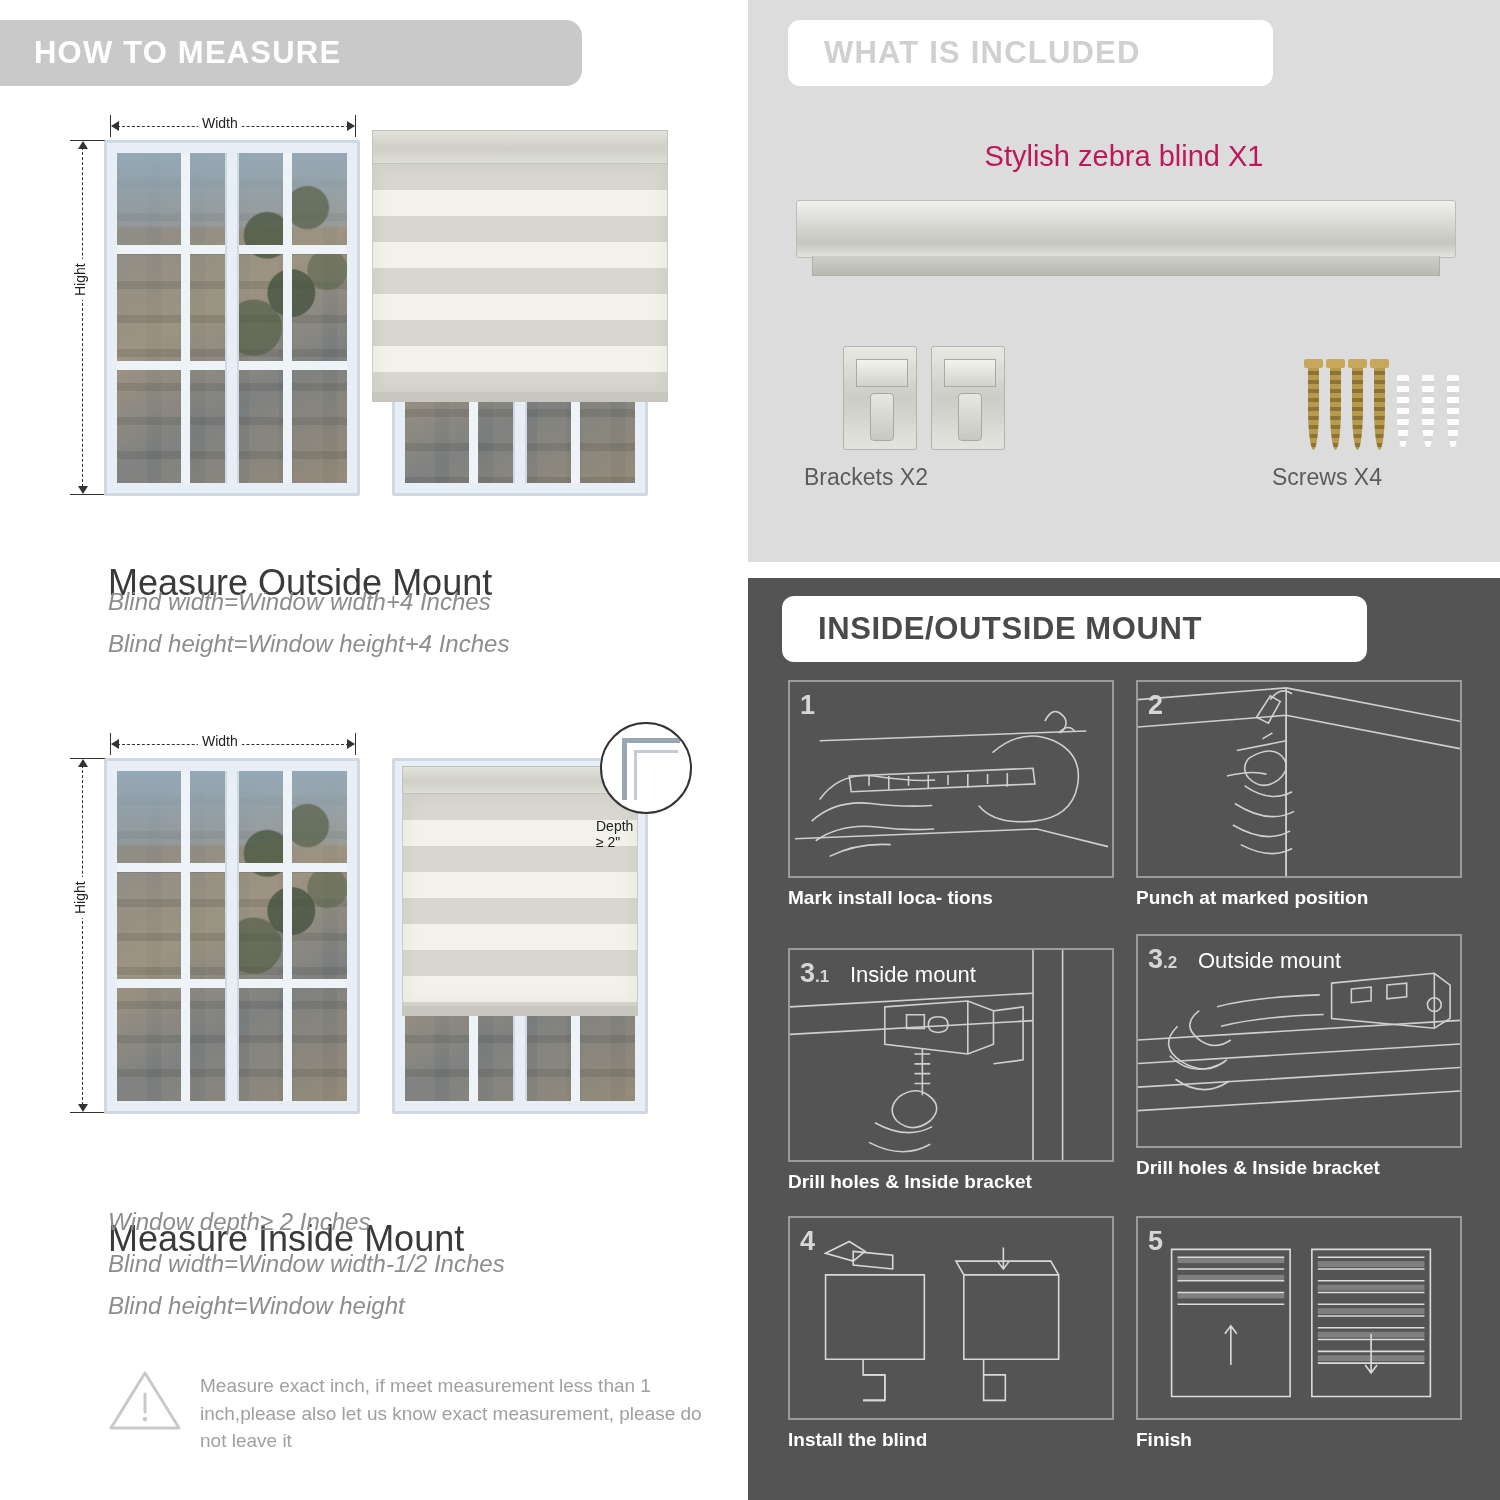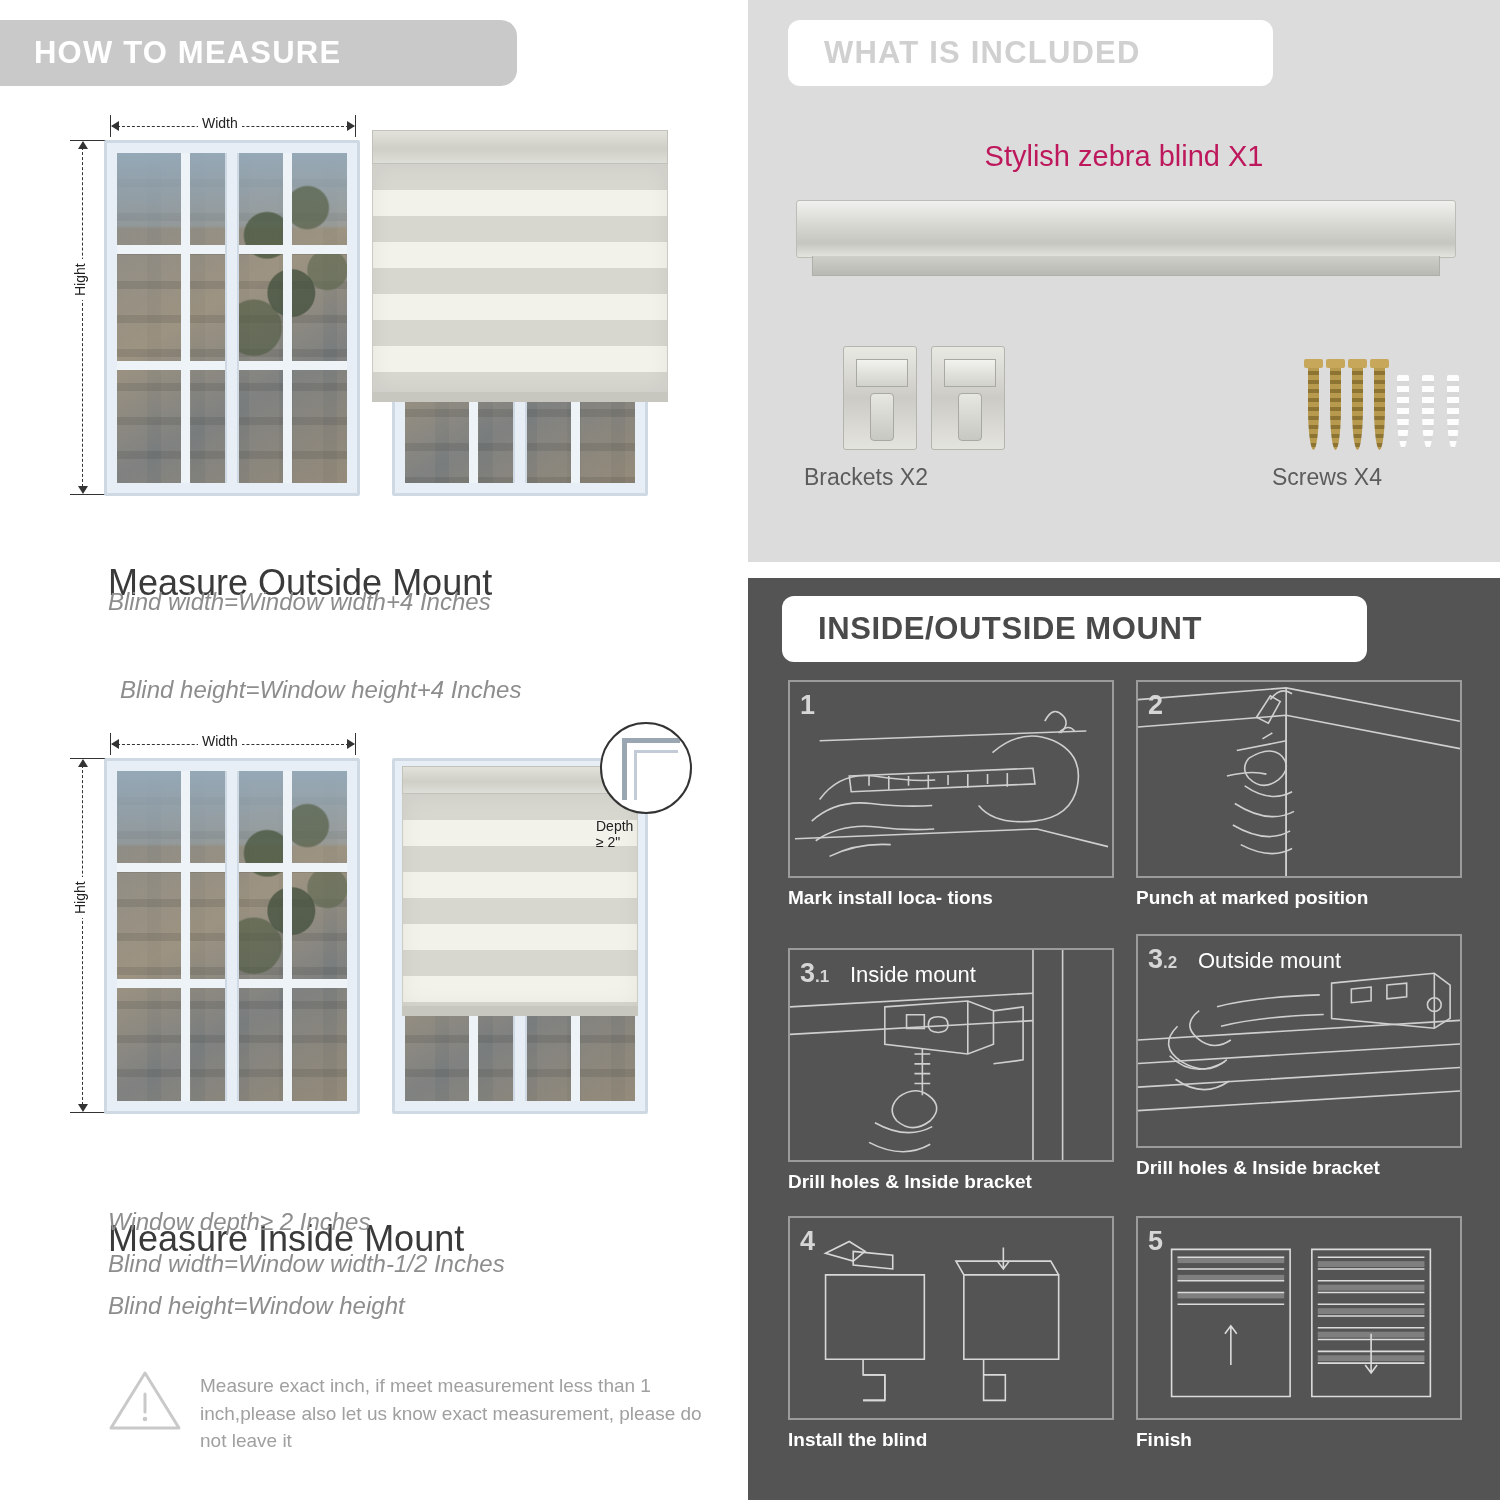--- a/index.html
+++ b/index.html
@@ -19,21 +19,21 @@
   }
   .banner {
     position: absolute;
     background: #c9c9c9;
     border-radius: 0 16px 16px 0;
     display: flex; align-items: center;
     padding-left: 34px;
     color: #ffffff;
     font-size: 31px; font-weight: bold; letter-spacing: 1.2px;
   }
-  .banner.left-banner { left: 0; top: 20px; width: 517px; height: 66px; }
+  .banner.left-banner { left: 0; top: 20px; width: 582px; height: 66px; }
 
   
   .illu { position: absolute; }
 
   .dim-label {
     position: absolute; font-size: 14px; color: #222; background: #fff; padding: 0 4px;
   }
 
   .win-frame {
     position: absolute;
@@ -291,21 +291,21 @@
 
       <div class="blind-win" style="left:372px; top:130px; width:296px; height:272px;">
         <div class="blind-head"></div>
         <div class="blind-body" style="top:34px; bottom:10px;"></div>
         <div class="blind-bottom-bar" style="bottom:0;"></div>
       </div>
     </div>
 
     <h2 class="head-title" style="left:108px; top:532px;">Measure Outside Mount</h2>
     <div class="body-line" style="left:108px; top:588px;">Blind width=Window width+4 Inches</div>
-    <div class="body-line" style="left:120px; top:630px;margin-top:46px;">Blind height=Window height+4 Inches</div>
+    <div class="body-line" style="left:108px; top:630px;">Blind height=Window height+4 Inches</div>
 
     <div class="illu">
 
       <div class="tick" style="left:110px; top:733px; width:1px; height:22px;"></div>
       <div class="tick" style="left:355px; top:733px; width:1px; height:22px;"></div>
       <div class="h-dim" style="left:112px; top:744px; width:242px;"></div>
       <div class="arrow-l" style="left:111px; top:739px;"></div>
       <div class="arrow-r" style="left:347px; top:739px;"></div>
       <div class="dim-label" style="left:198px; top:733px;">Width</div>
 

